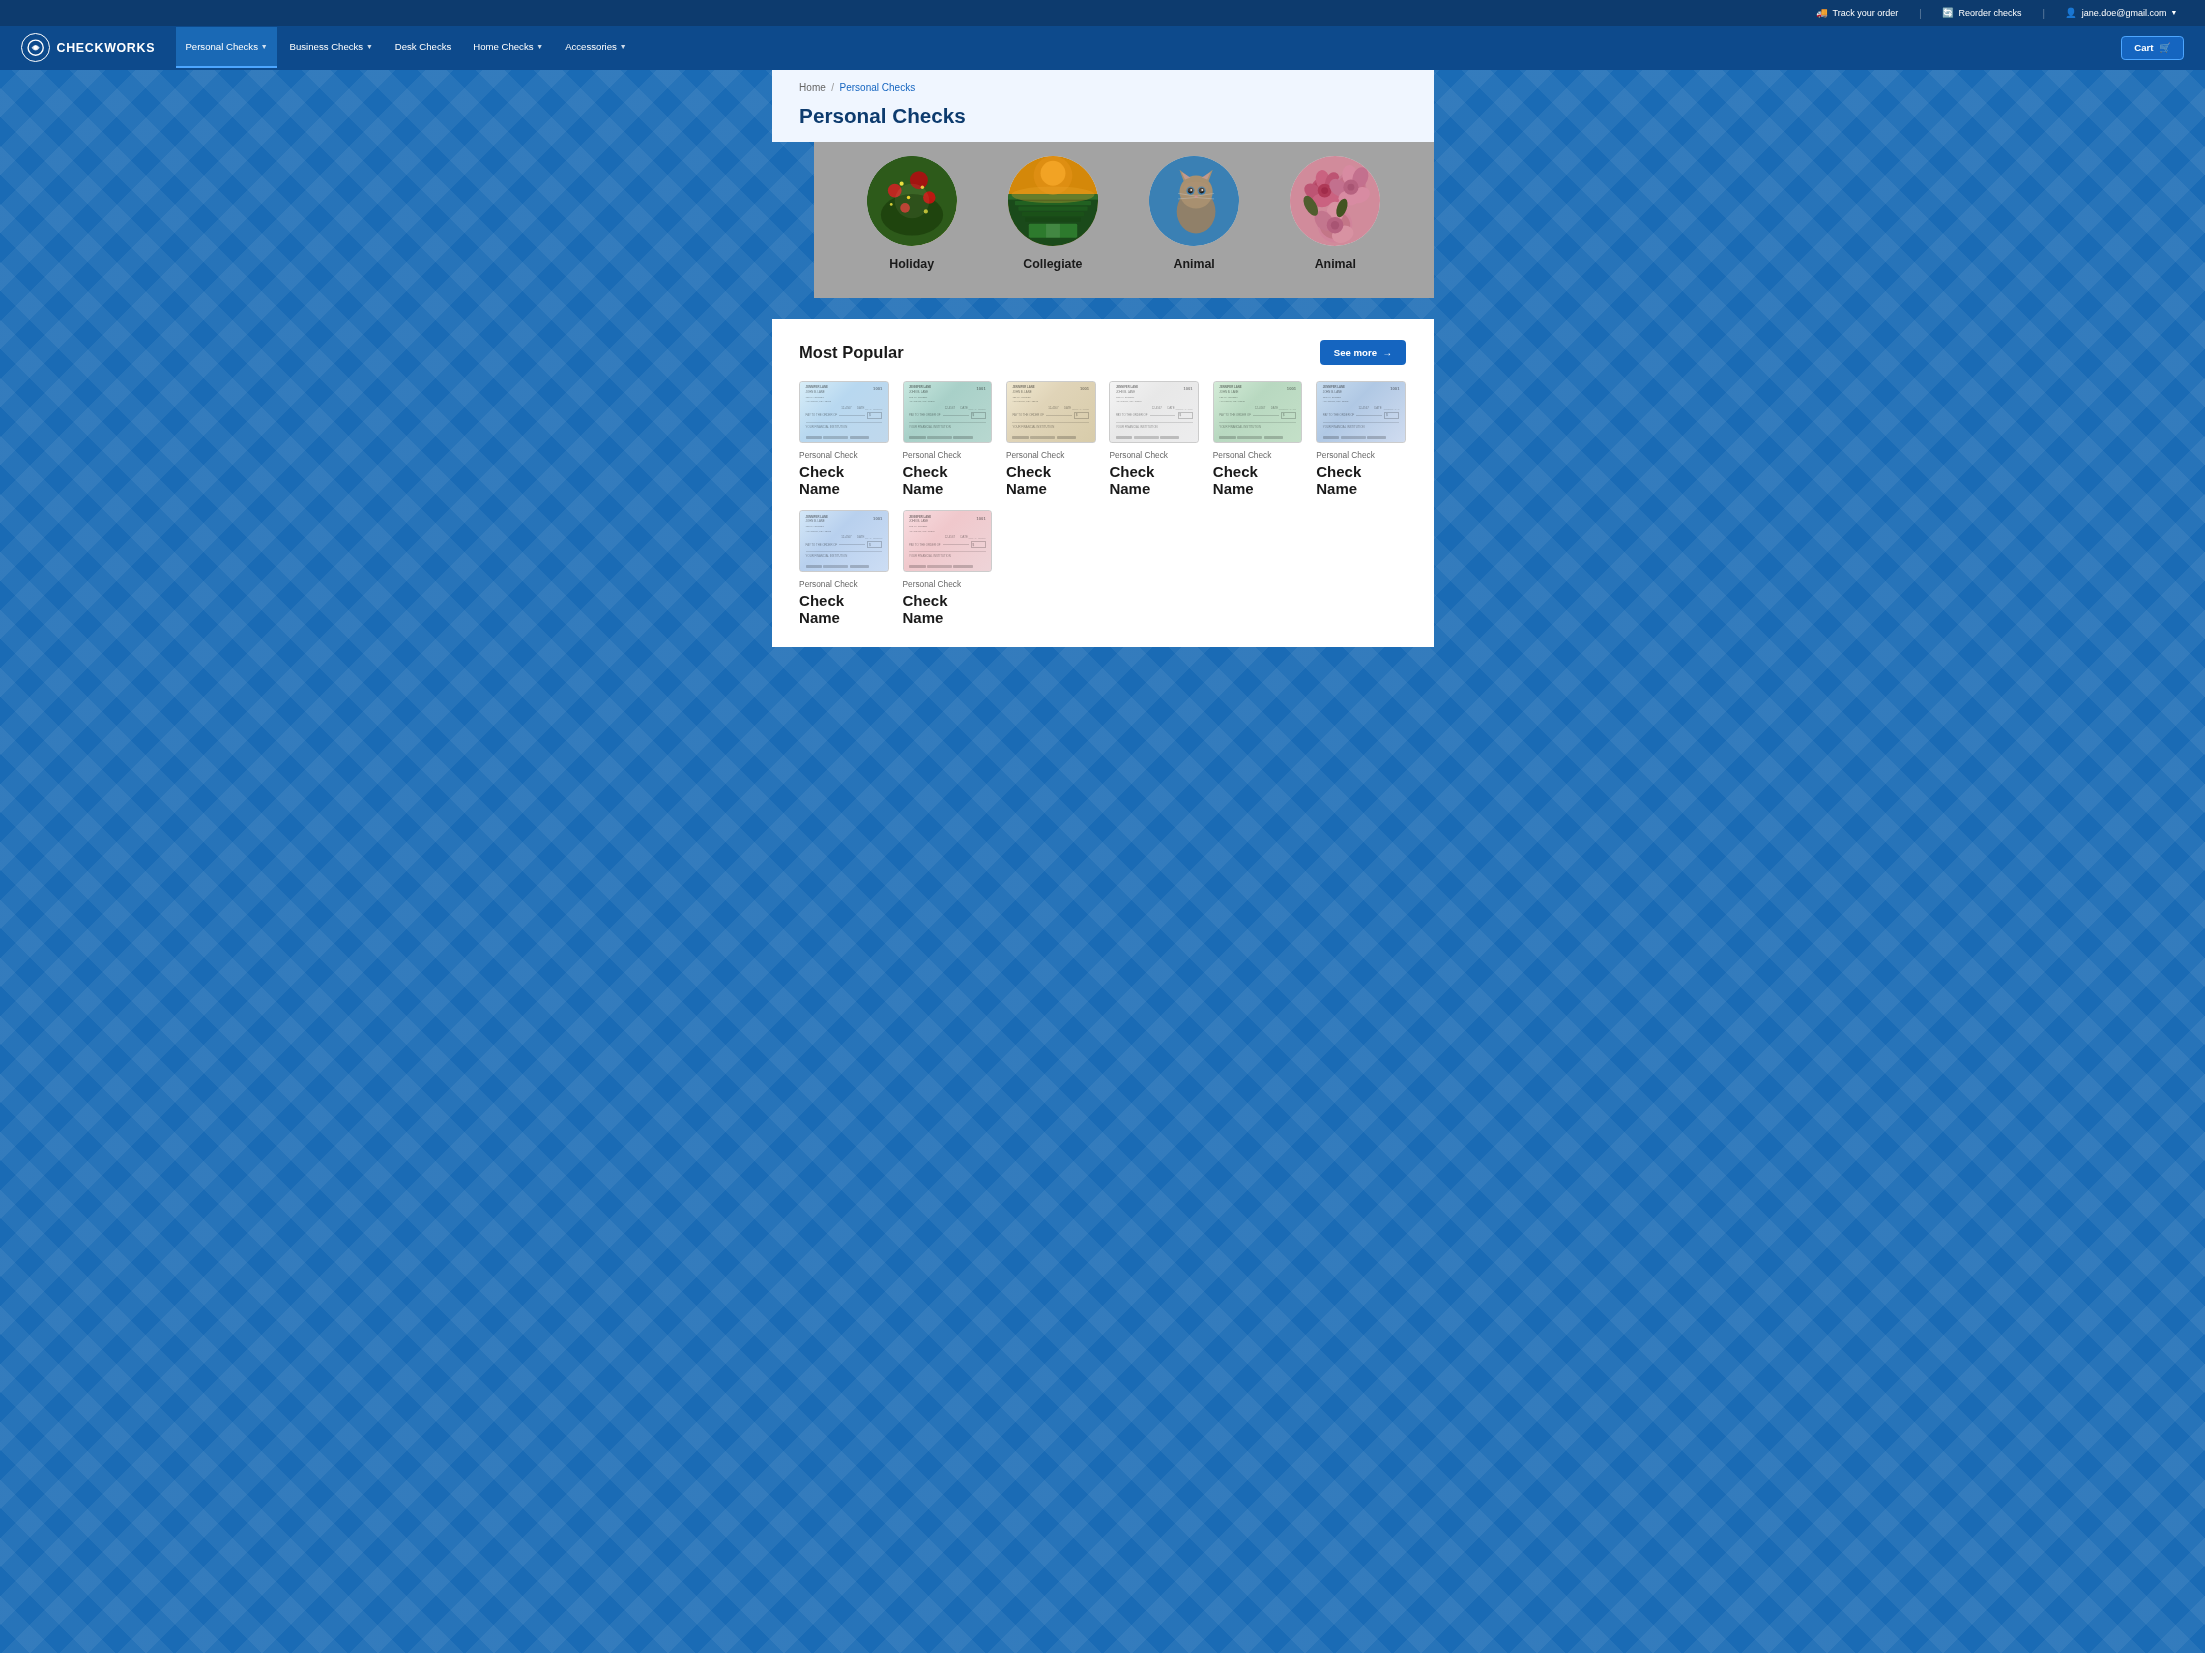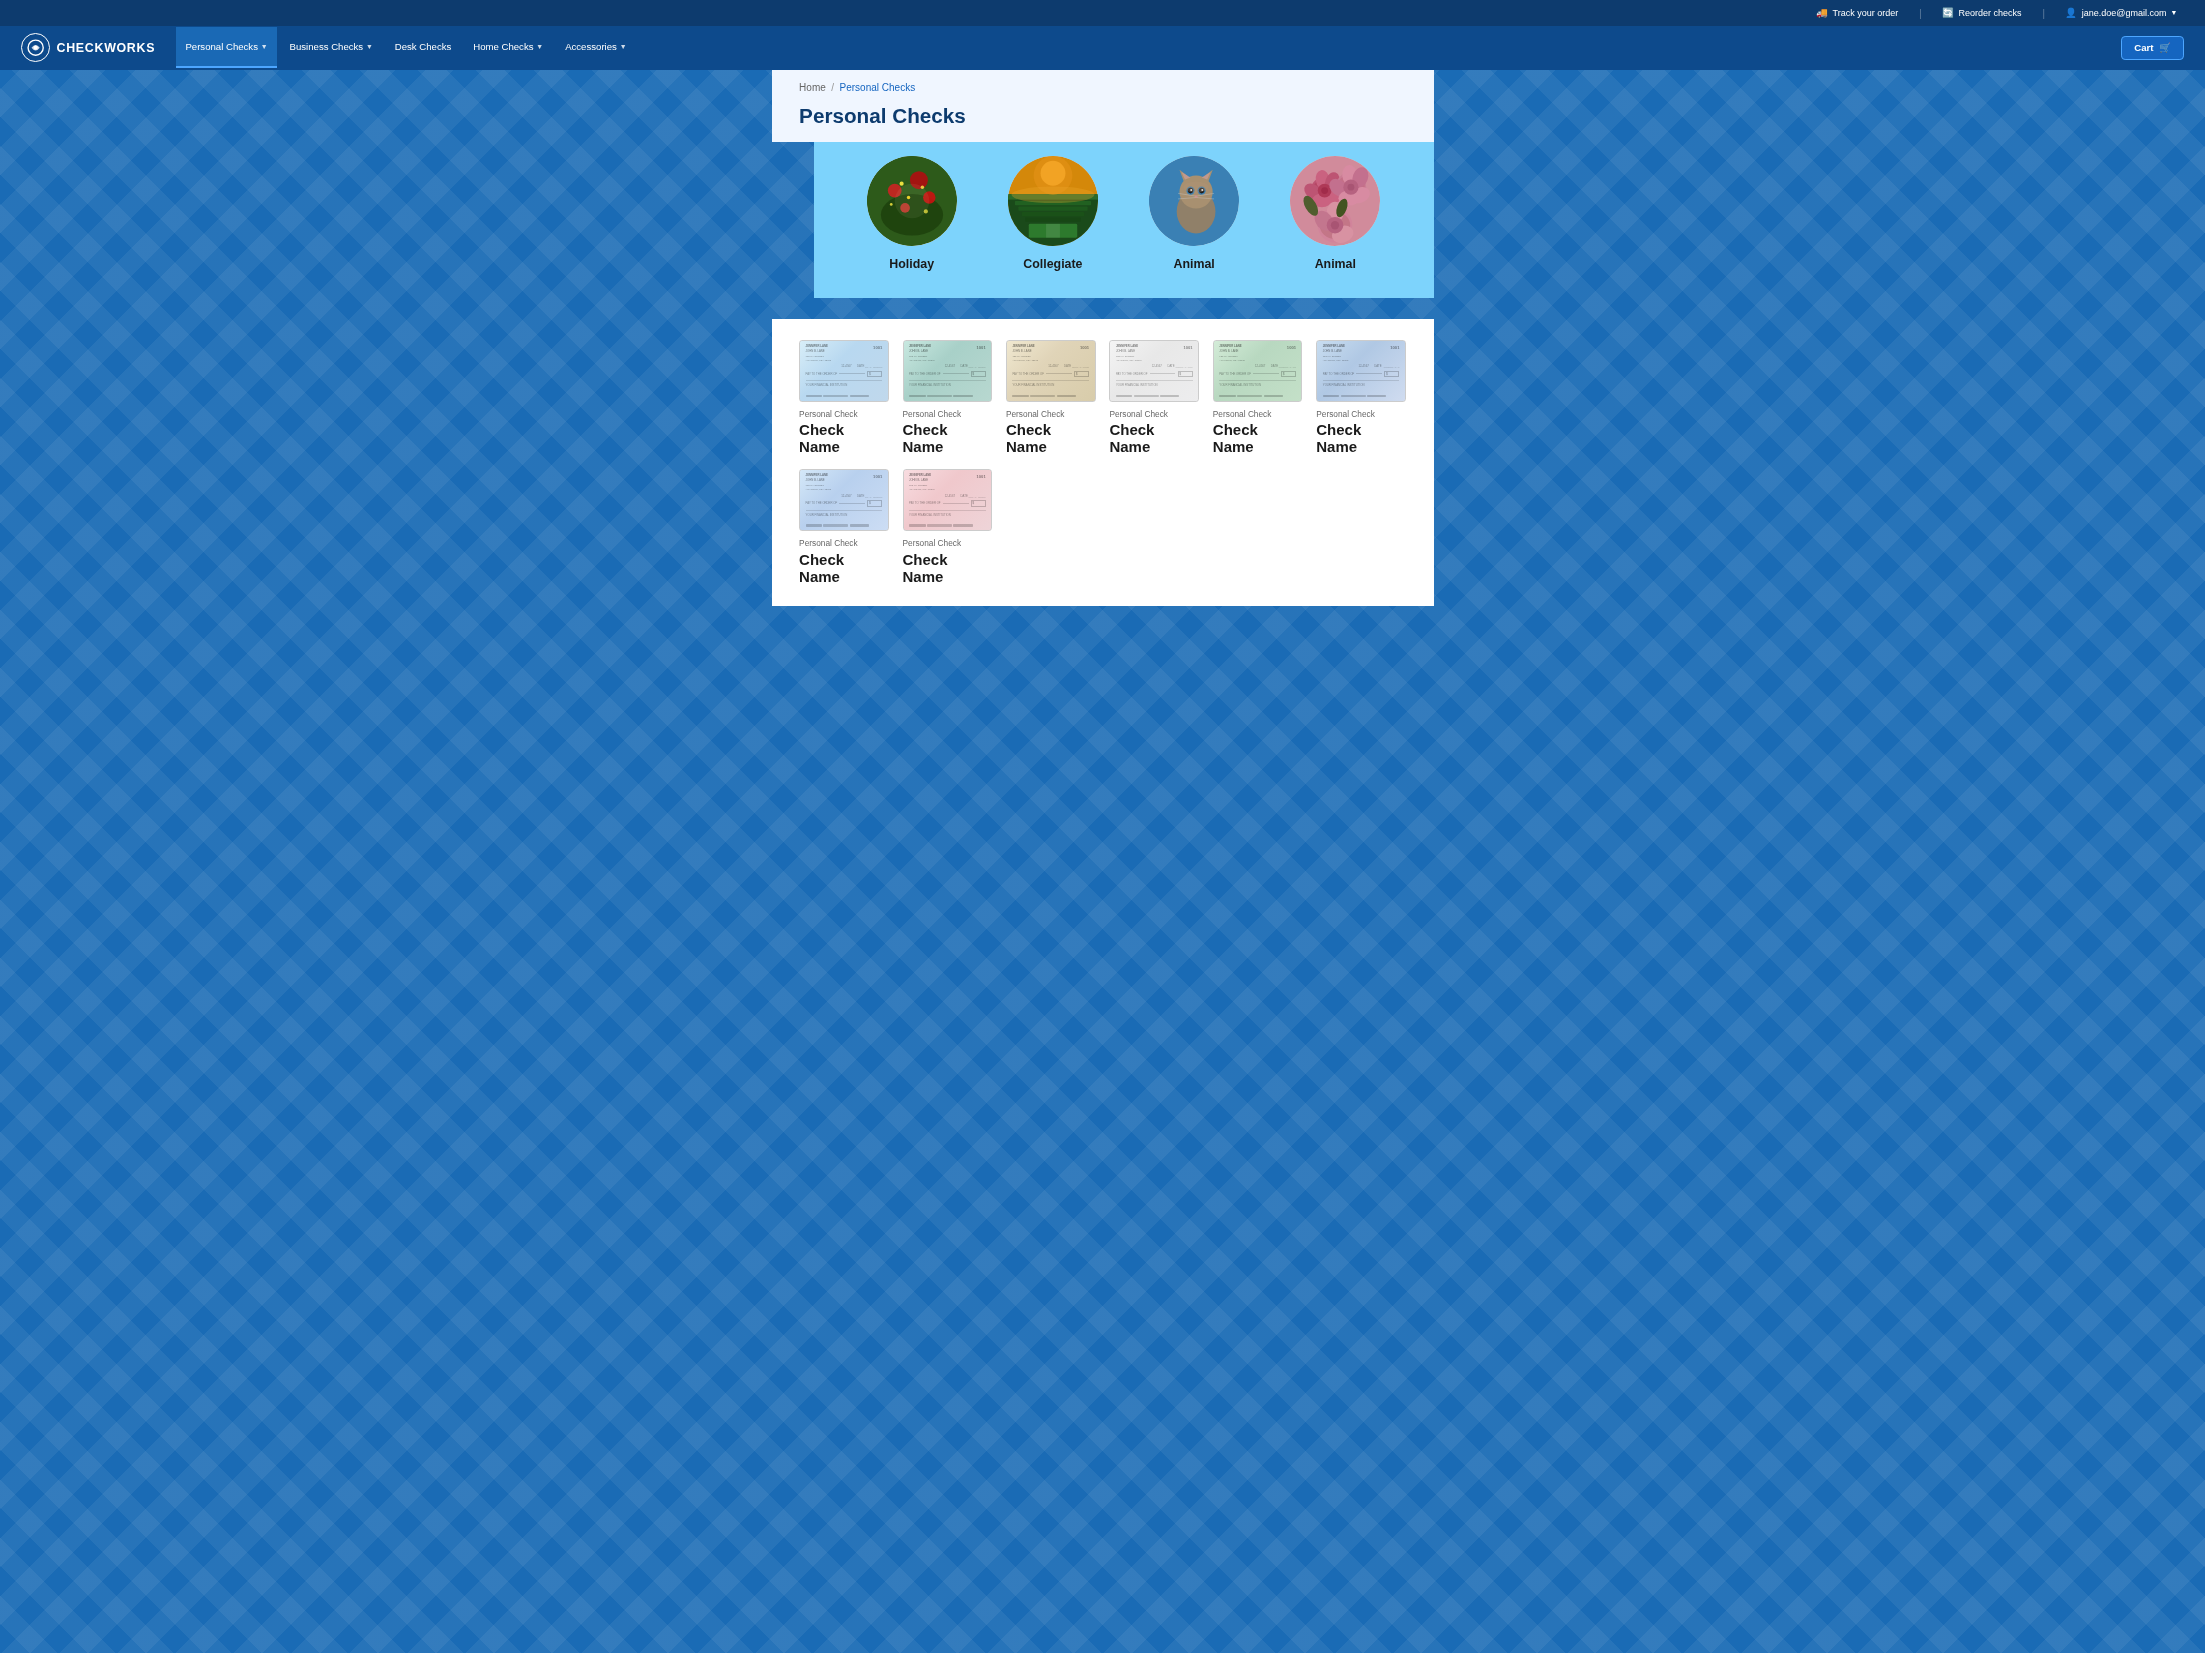--- a/index.html
+++ b/index.html
@@ -145,21 +145,21 @@
       padding: 6.9px 27.6px 13.8px;
     }
     .page-title {
       font-size: 20.7px;
       font-weight: bold;
       color: #0d3b6e;
     }
 
     
     .categories-section {
-      background: #7dd3fc;
+      background: #a3a3a3;
       padding: 13.8px 27.6px 27.6px;
       display: flex;
       justify-content: space-around;
       align-items: center;
       margin-left: 42px;
     }
     .category-item {
       display: flex;
       flex-direction: column;
       align-items: center;
@@ -500,20 +500,27 @@
       </div>
       <span class="category-label">Animal</span>
     </div>
 
   </div>
 </div>
 
 <div class="section-gap"></div>
 
 <div class="most-popular-section">
+  <div class="section-header">
+    <h2 class="section-title">Most Popular</h2>
+    <button class="see-more-btn">
+      <span>See more</span>
+      <span class="see-more-arrow">→</span>
+    </button>
+  </div>
 
   <div class="product-grid" id="product-grid">
 
   <div class="product-card">
       <div class="product-image">
         <div class="check-img" style="background: linear-gradient(135deg, #d8eef8 0%, #b8d8f0 40%, #c0d8ec 100%); width:100%; height:100%; border-radius:2.8px; border:0.7px solid #ccc; position:relative; overflow:hidden;">
           <div class="check-lines">
             <div class="check-top-row">
               <div class="check-name-block">
                 <div style="font-size:2.8px; color:rgba(0,0,0,0.5); font-weight:bold; line-height:1.4;">JENNIFER LANE</div>

